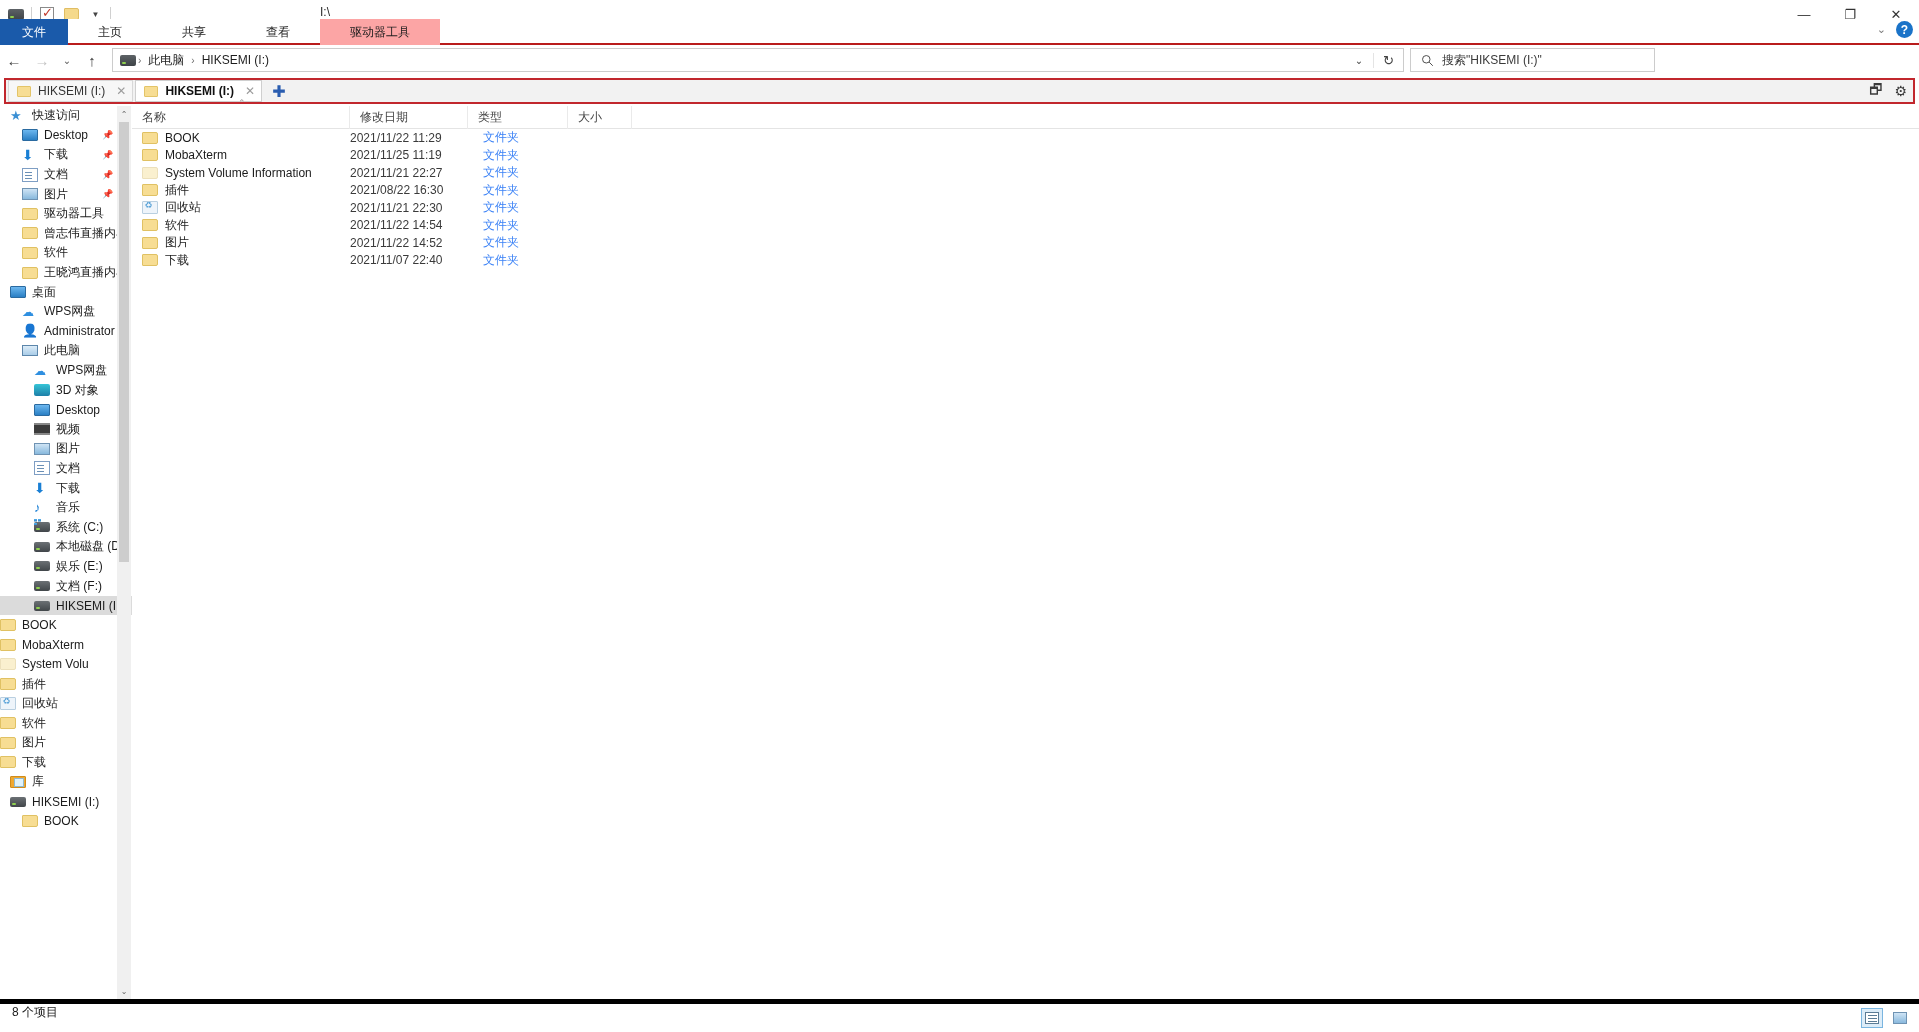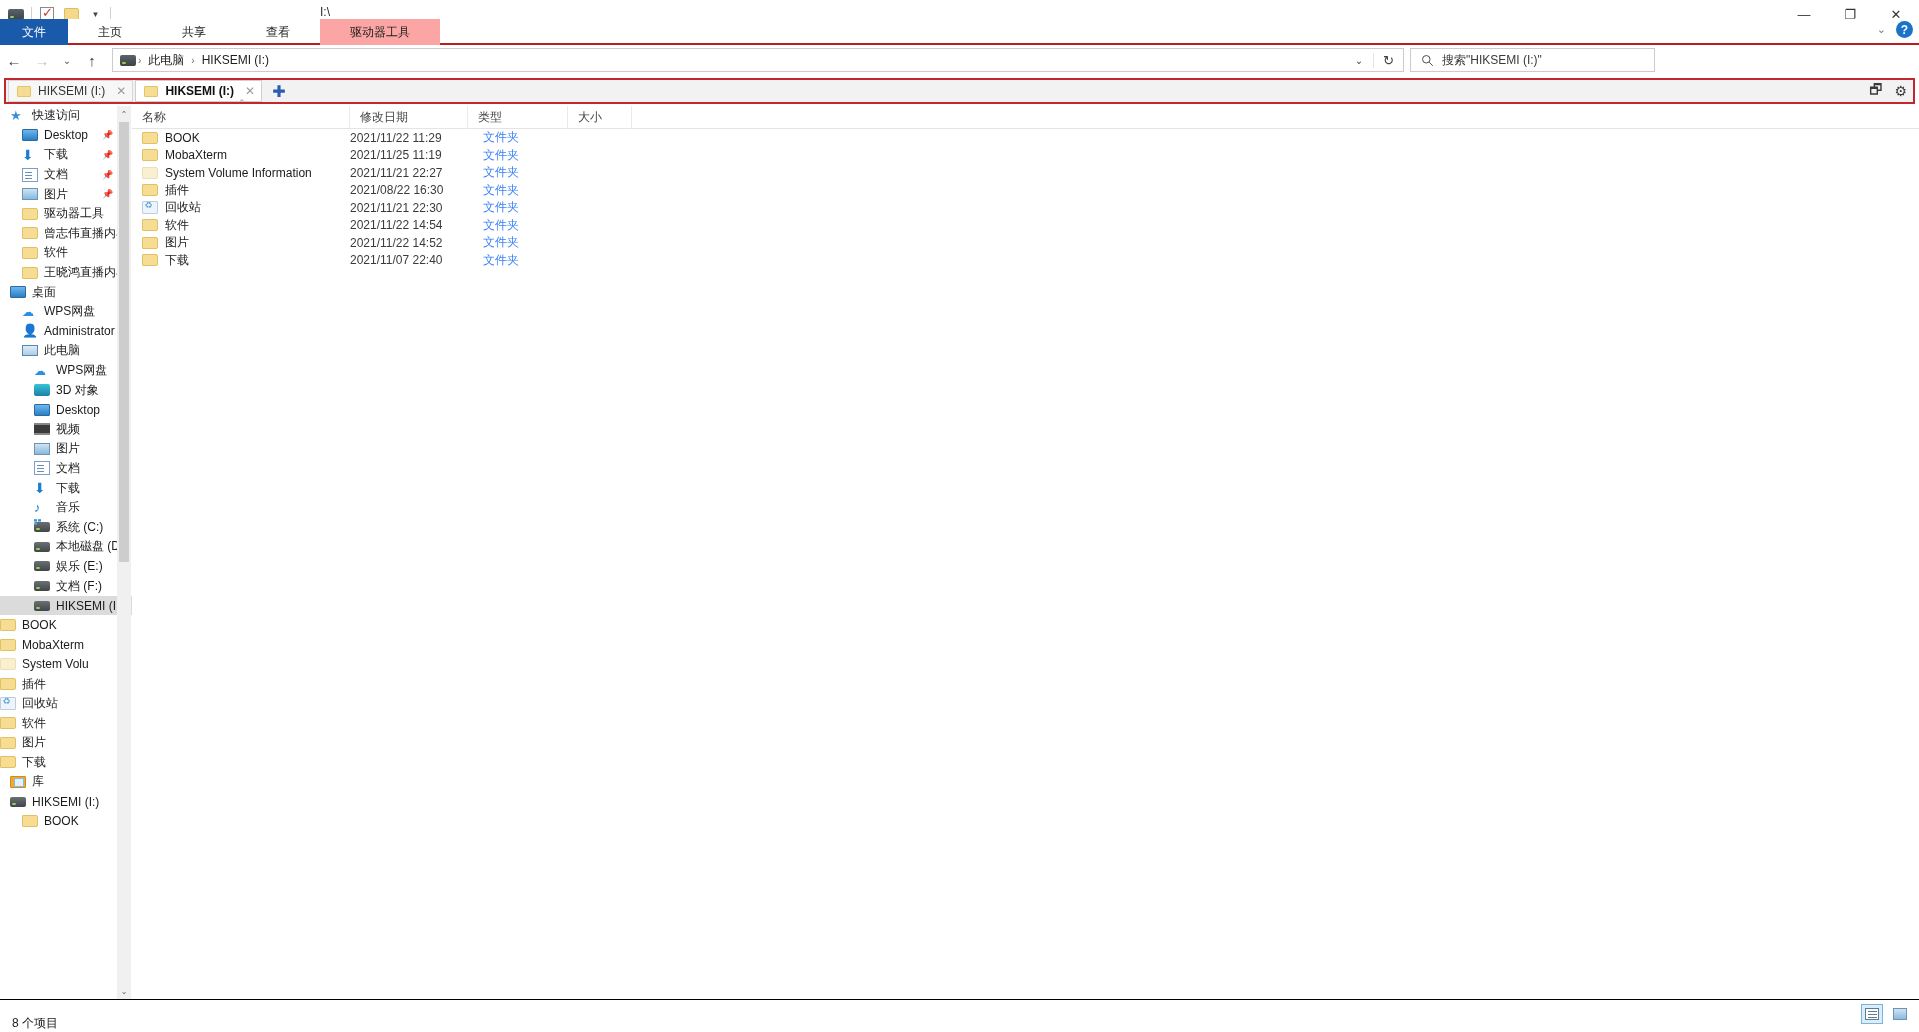--- a/index.html
+++ b/index.html
@@ -247,22 +247,22 @@
     font-size: 12px; color: #1b1b1b;
   }
   .cell-name { width: 218px; display: flex; align-items: center; gap: 7px; padding-left: 10px; }
   .cell-date { width: 118px; color: #3a3a3a; }
   .cell-type { width: 100px; padding-left: 15px; color: #3b82f6; }
   .cell-size { width: 64px; }
 
   
   .statusbar {
     position: absolute; bottom: 0; left: 0; width: 1919px; height: 33px;
-    border-top: 1px solid #000000; background: #ffffff;
-    display: flex; align-items: flex-end;
+    border-top: 5px solid #000000; background: #ffffff;
+    display: flex; align-items: flex-start;
   }
   .status-text { margin-left: 12px; font-size: 12px; color: #1b1b1b; }
   .view-btns {
     position: absolute; right: 8px; top: 4px; display: flex; gap: 6px; align-items: center;
   }
   .vbtn {
     width: 22px; height: 20px; display: flex; align-items: center; justify-content: center;
     border: 1px solid transparent;
   }
   .vbtn.active { border: 1px solid #7ab5e0; background: #dcecf8; }

